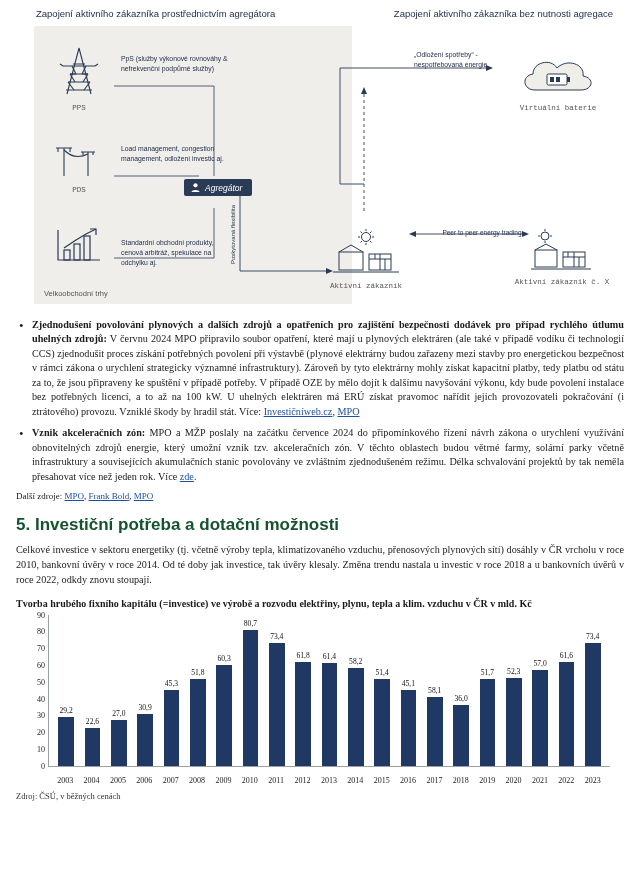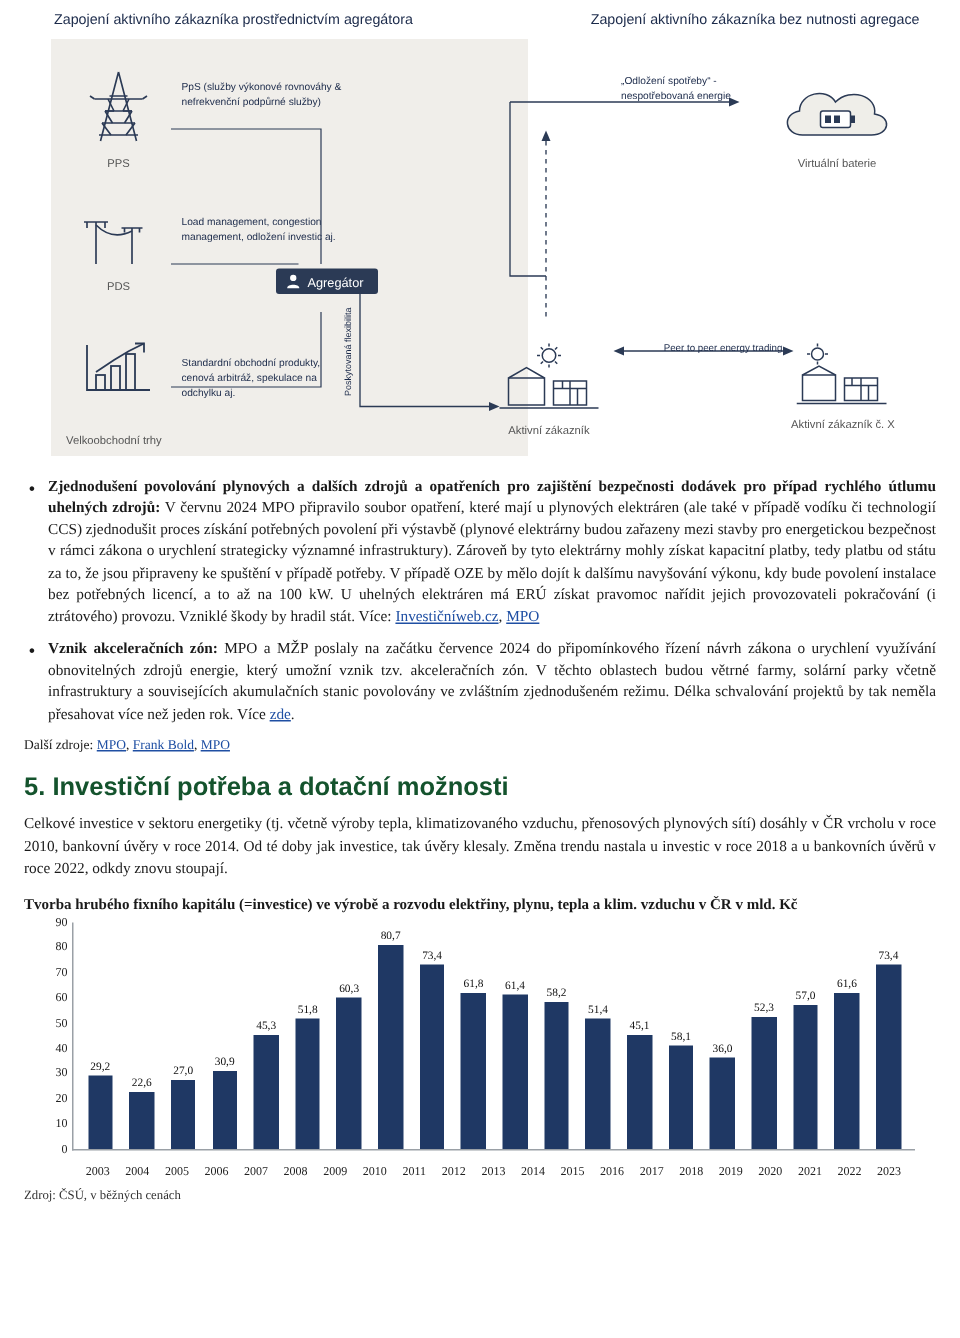--- a/index.html
+++ b/index.html
@@ -54,40 +54,42 @@
     font-size: 7.5px;
     color: #555;
   }
 
   .ico-block {
     position: absolute;
     width: 70px;
     text-align: center;
     font-size: 7.5px;
     color: #555;
+    font-family: Liberation Mono, monospace;
   }
   .ico-caption { margin-top: 2px; }
 
   .txt-note {
     position: absolute;
     font-size: 6.8px;
     line-height: 1.45;
     color: #1b2a4a;
     width: 112px;
   }
   .agg-box {
     position: absolute;
     background: #2b3a55;
     color: #fff;
     font-size: 8.5px;
     padding: 3px 10px 3px 6px;
     border-radius: 2px;
     display: flex;
     align-items: center;
     gap: 4px;
+    font-style: italic;
   }
   .vert-label {
     position: absolute;
     font-size: 6px;
     color: #1b2a4a;
     transform: rotate(-90deg);
     transform-origin: left top;
     white-space: nowrap;
   }
   .dash-note {
@@ -450,20 +452,24 @@
             <div class="bar-val" style="bottom: 50.1111%; margin-bottom: 2px;">45,1</div>
             <div class="bar" style="height: 50.1111%; background: rgb(31, 56, 100);"></div>
           </div>
           <div class="bar-col">
             <div class="bar-val" style="bottom: 45.2222%; margin-bottom: 2px;">58,1</div>
             <div class="bar" style="height: 45.2222%; background: rgb(31, 56, 100);"></div>
           </div>
           <div class="bar-col">
             <div class="bar-val" style="bottom: 40%; margin-bottom: 2px;">36,0</div>
             <div class="bar" style="height: 40%; background: rgb(31, 56, 100);"></div>
+          </div>
+          <div class="bar-col">
+            <div class="bar-val" style="bottom: 57.4444%; margin-bottom: 2px;">51,7</div>
+            <div class="bar" style="height: 57.4444%; background: rgb(31, 56, 100);"></div>
           </div>
           <div class="bar-col">
             <div class="bar-val" style="bottom: 58.1111%; margin-bottom: 2px;">52,3</div>
             <div class="bar" style="height: 58.1111%; background: rgb(31, 56, 100);"></div>
           </div>
           <div class="bar-col">
             <div class="bar-val" style="bottom: 63.3333%; margin-bottom: 2px;">57,0</div>
             <div class="bar" style="height: 63.3333%; background: rgb(31, 56, 100);"></div>
           </div>
           <div class="bar-col">

